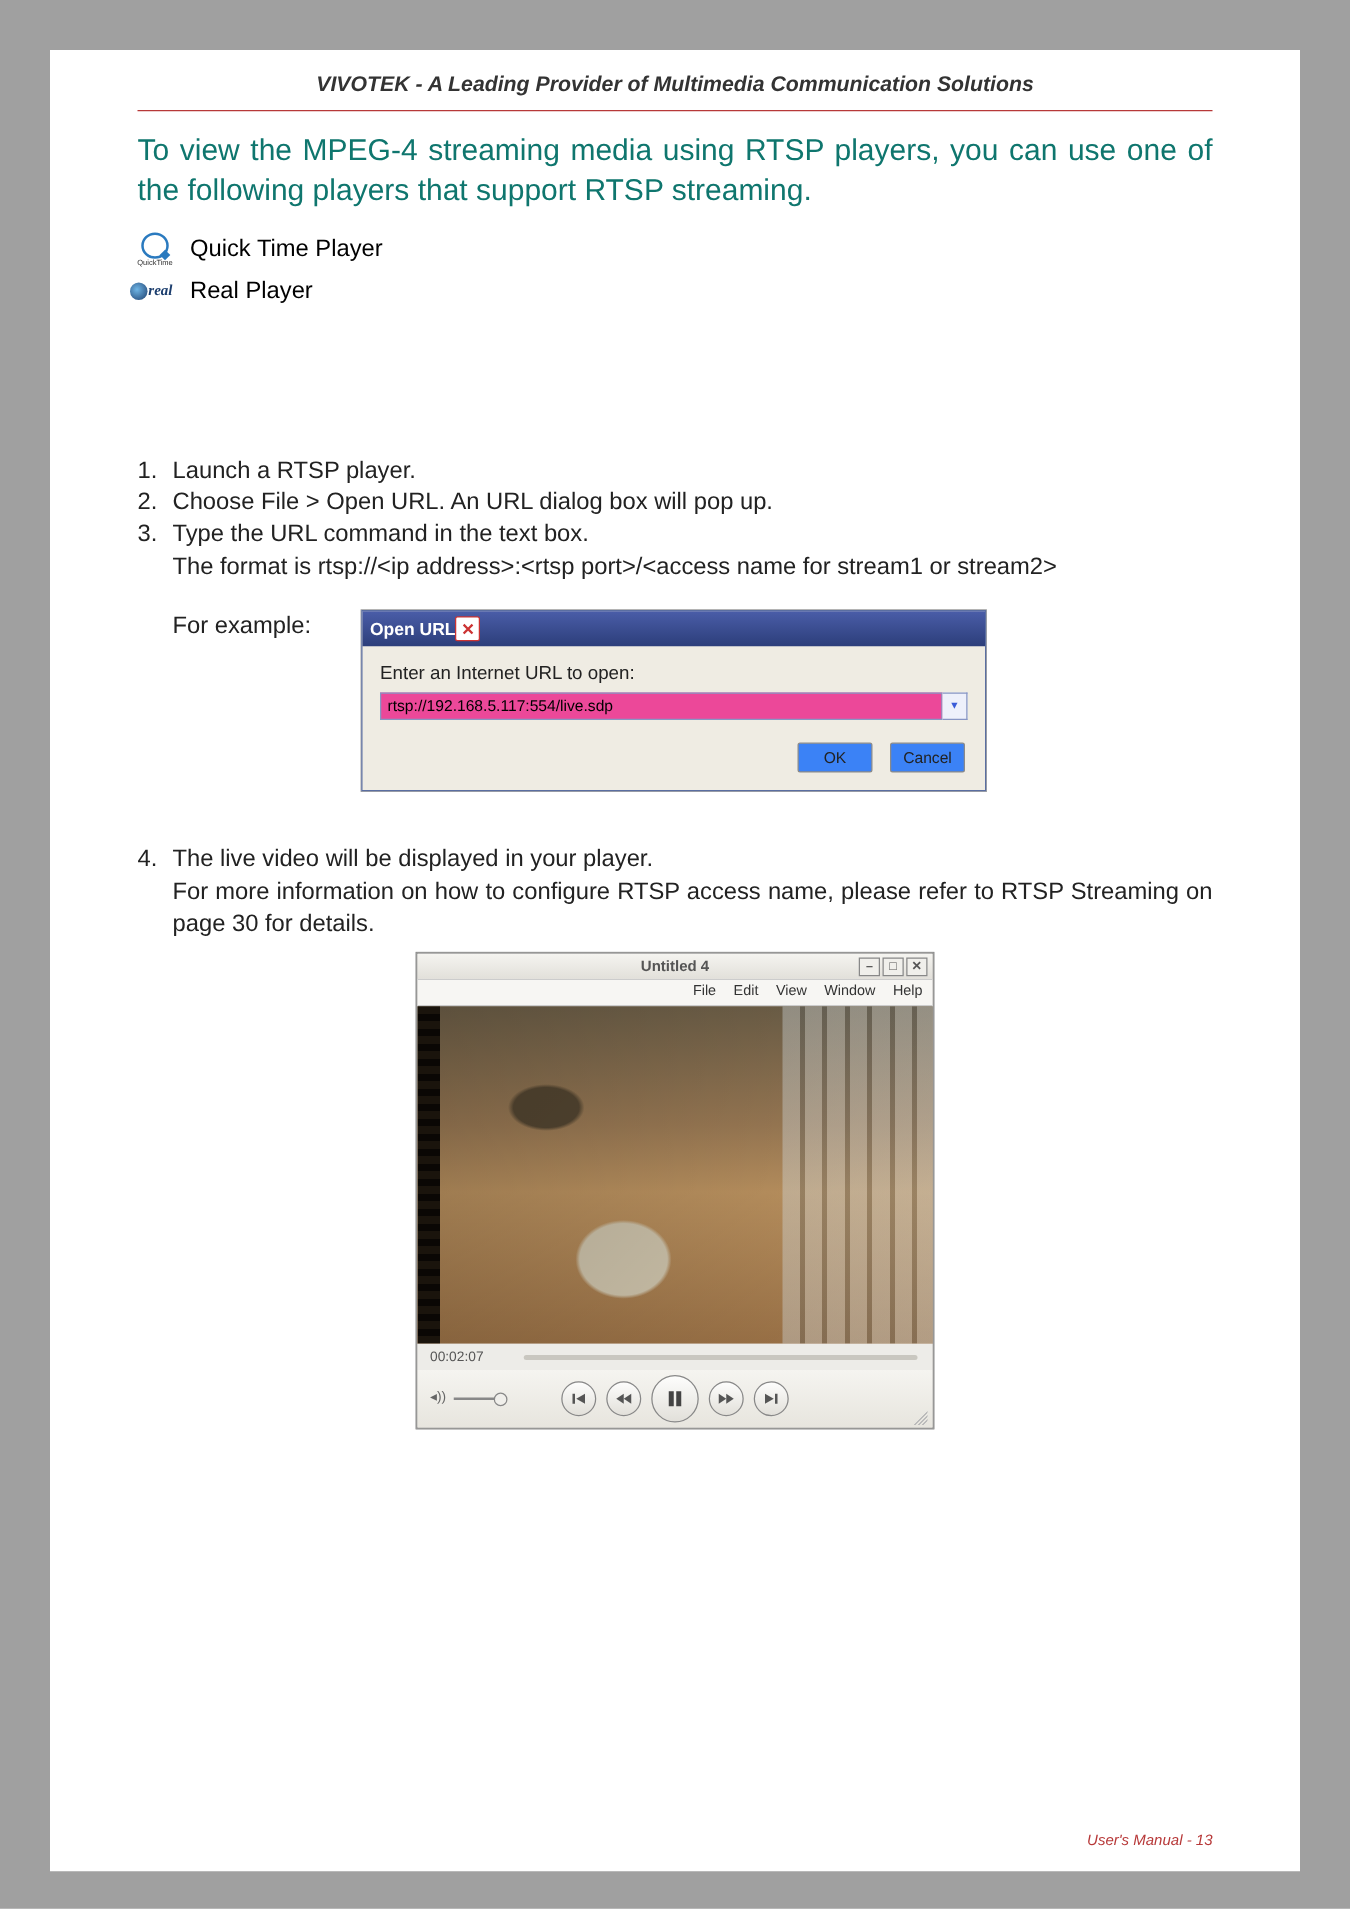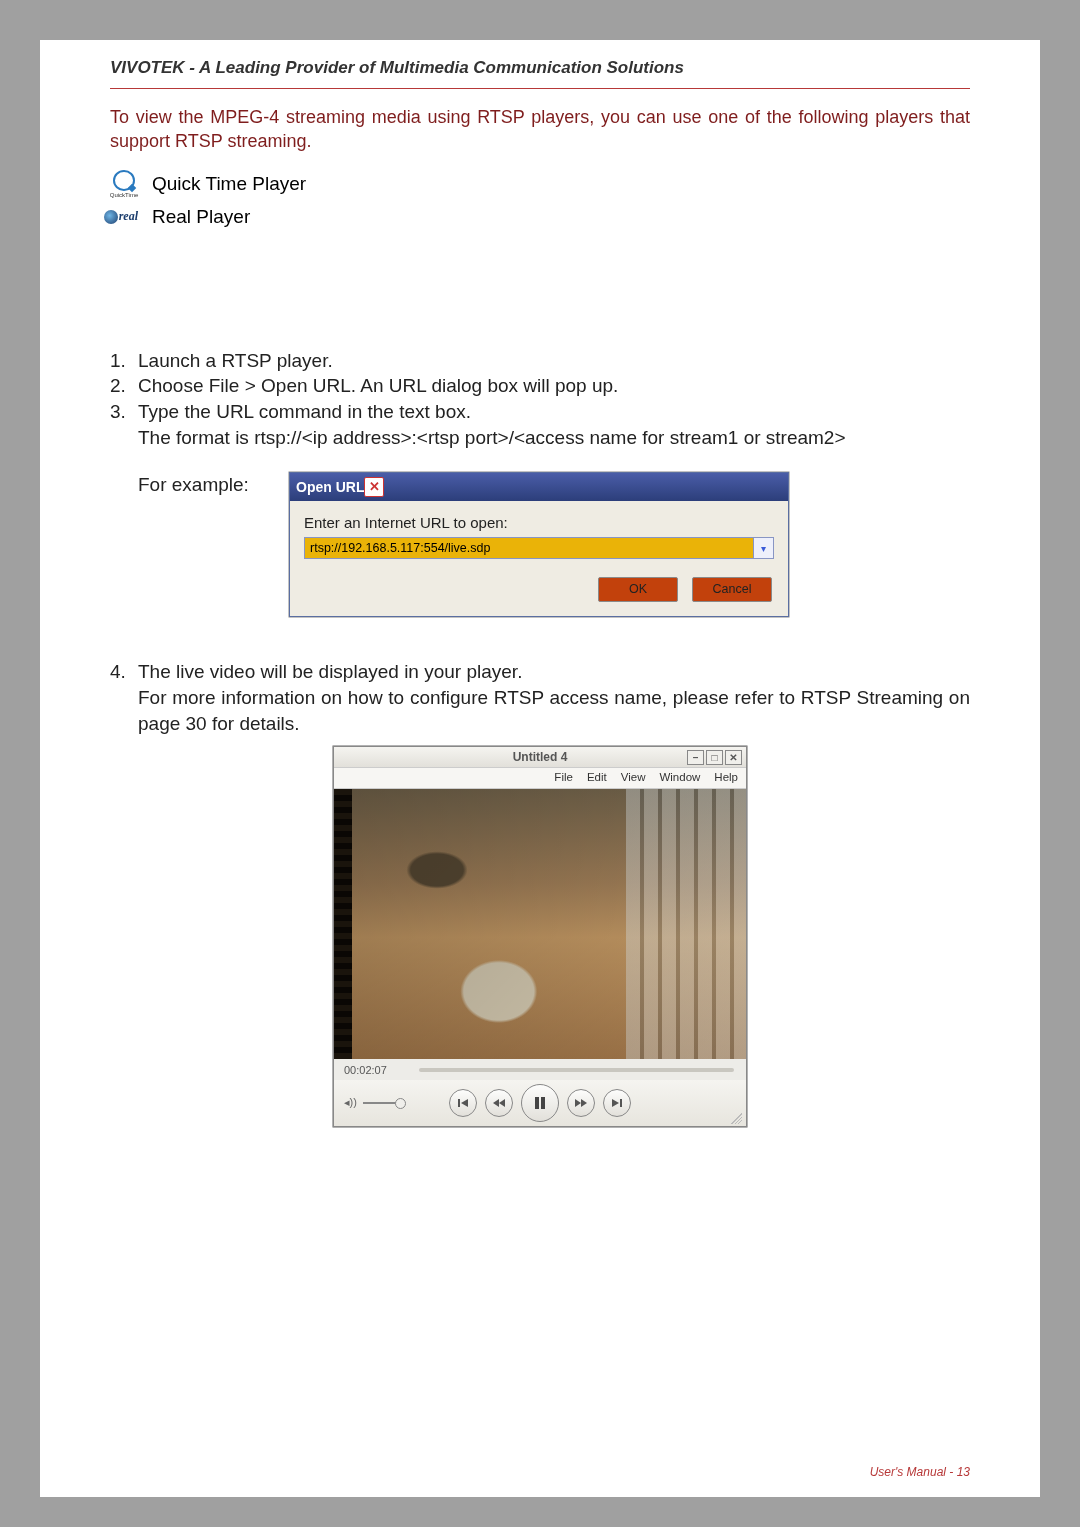--- a/index.html
+++ b/index.html
@@ -11,37 +11,37 @@
     padding: 40px 40px 30px 40px;
   }
   .page {
     background: #ffffff;
     width: 100%;
     height: 100%;
     padding: 18px 70px 20px 70px;
     position: relative;
   }
   .header-line {
-    text-align: left;
+    text-align: center;
     font-style: italic;
     font-weight: bold;
     font-size: 17px;
     color: #333;
     padding-bottom: 10px;
     border-bottom: 1.5px solid #b73838;
   }
   .section-title {
     color: #b73838;
     font-size: 28px;
     font-weight: bold;
     margin-top: 52px;
   }
   .intro {
-    font-size: 18px;
-    color: #7f1d1d;
+    font-size: 24px;
+    color: #0f766e;
     margin-top: 16px;
     text-align: justify;
     line-height: 1.35;
   }
   .players {
     margin-top: 16px;
   }
   .player-row {
     display: flex;
     align-items: center;
@@ -145,21 +145,21 @@
     font-size: 15px;
     color: #222;
     margin-bottom: 4px;
   }
   .dialog-input-wrap {
     display: flex;
   }
   .dialog-input {
     flex: 1;
     border: 1px solid #8895c4;
-    background: #eab308;
+    background: #ec4899;
     font-size: 12.5px;
     padding: 3px 5px;
     font-family: Arial, sans-serif;
   }
   .dialog-dd {
     width: 20px;
     border: 1px solid #8895c4;
     border-left: none;
     background: #eef0fb;
     color: #3a5bd8;
@@ -169,24 +169,24 @@
     font-size: 10px;
   }
   .dialog-buttons {
     display: flex;
     justify-content: flex-end;
     gap: 14px;
     padding: 10px 16px 14px 16px;
   }
   .dlg-btn {
     border: 1px solid #8a8a8a;
-    background: #c2410c;
+    background: #3b82f6;
     font-size: 12.5px;
     padding: 3px 0;
-    width: 80px;
+    width: 60px;
     text-align: center;
     border-radius: 2px;
   }
   .step4 {
     margin-top: 42px;
     font-size: 19px;
     line-height: 1.35;
     text-align: justify;
   }
   .player-window {

